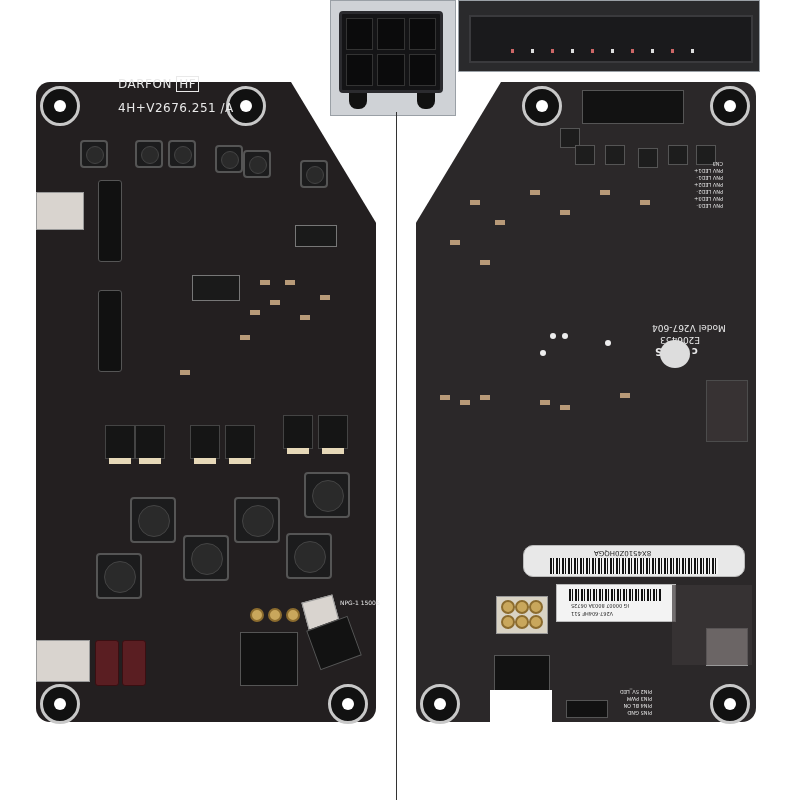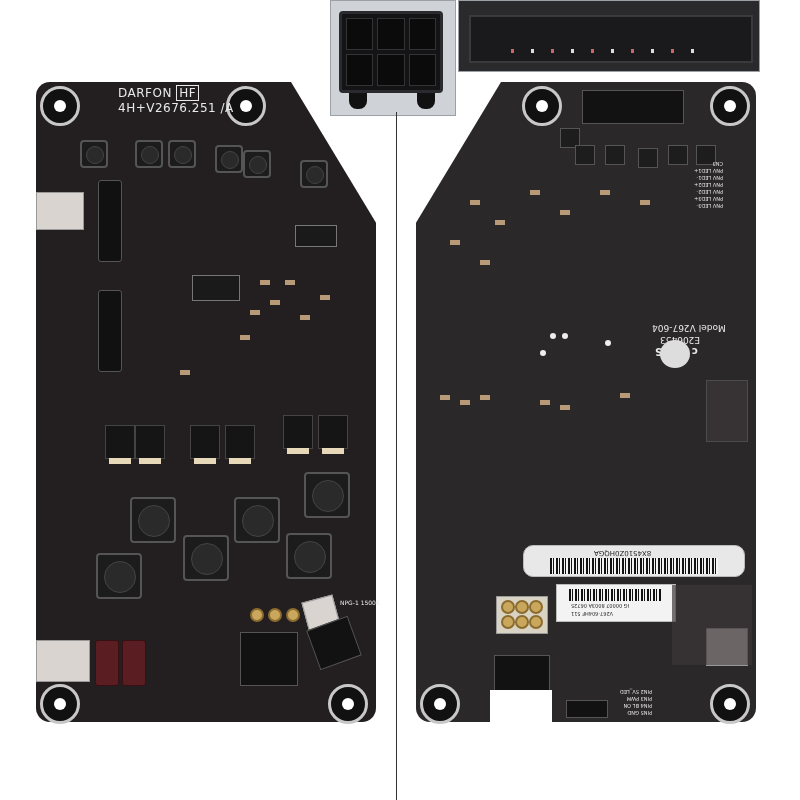--- a/index.html
+++ b/index.html
@@ -73,21 +73,21 @@
 </div>
 
 <div class="divider"></div>
 
 <div class="board board-left"></div>
 <div class="hole" style="left:40px;top:86px"></div>
 <div class="hole" style="left:226px;top:86px"></div>
 <div class="hole" style="left:40px;top:684px"></div>
 <div class="hole" style="left:328px;top:684px"></div>
 
-<div class="txt txt-big" style="left:118px;top:87px">
+<div class="txt txt-big" style="left:118px;top:78px">
   <span>DARFON</span> <span class="badge">HF</span>
 </div>
 <div class="txt txt-big" style="left:118px;top:102px">4H+V2676.251 /A</div>
 
 <div class="inductor inductor-small" style="left:80px;top:140px"></div>
 <div class="inductor inductor-small" style="left:135px;top:140px"></div>
 <div class="inductor inductor-small" style="left:168px;top:140px"></div>
 <div class="inductor inductor-small" style="left:215px;top:145px"></div>
 <div class="inductor inductor-small" style="left:243px;top:150px"></div>
 <div class="inductor inductor-small" style="left:300px;top:160px"></div>

